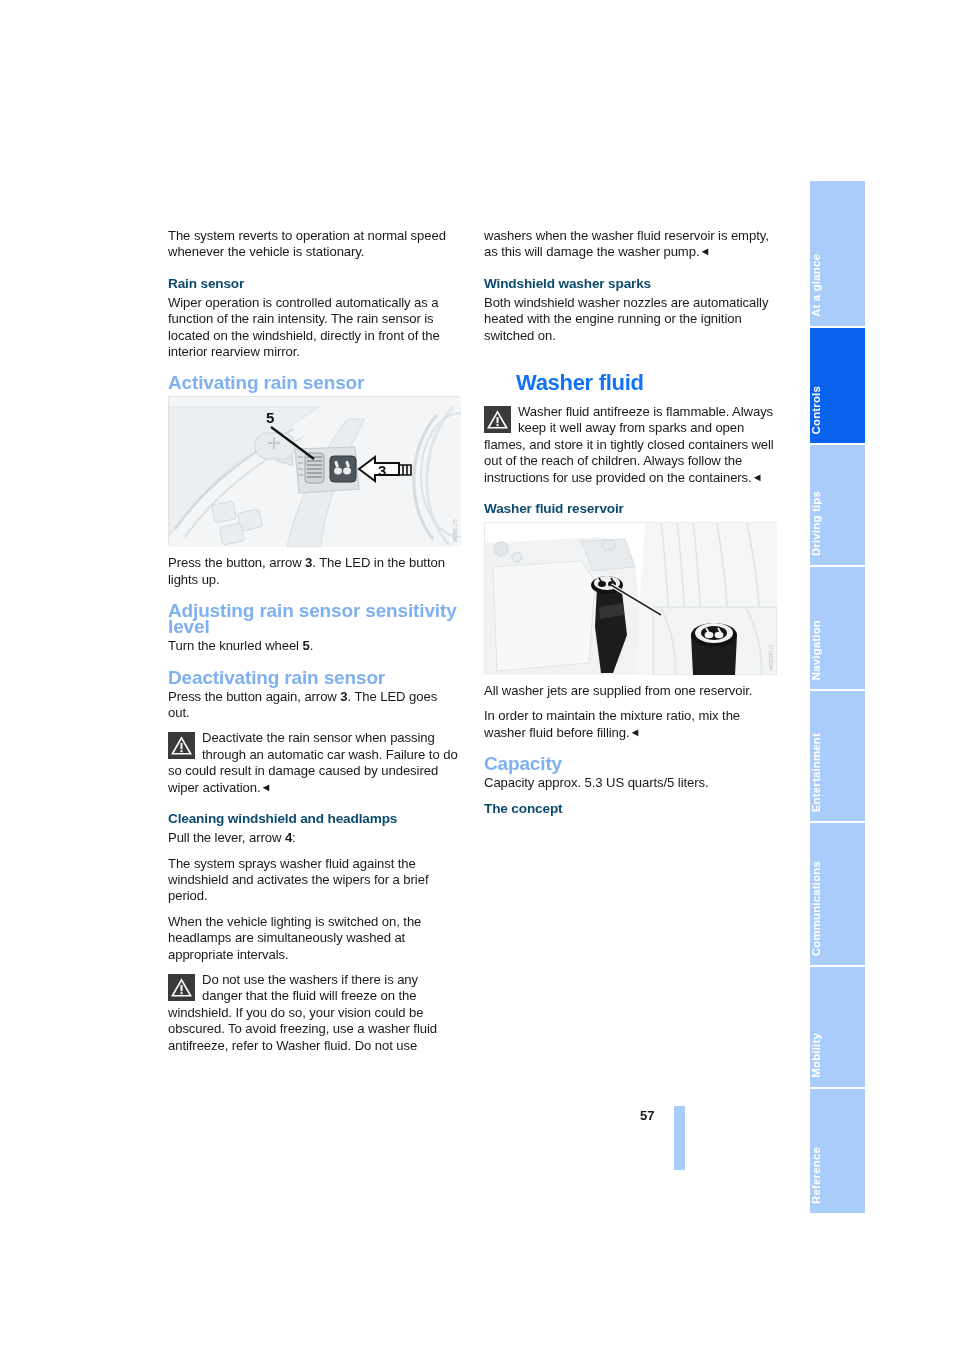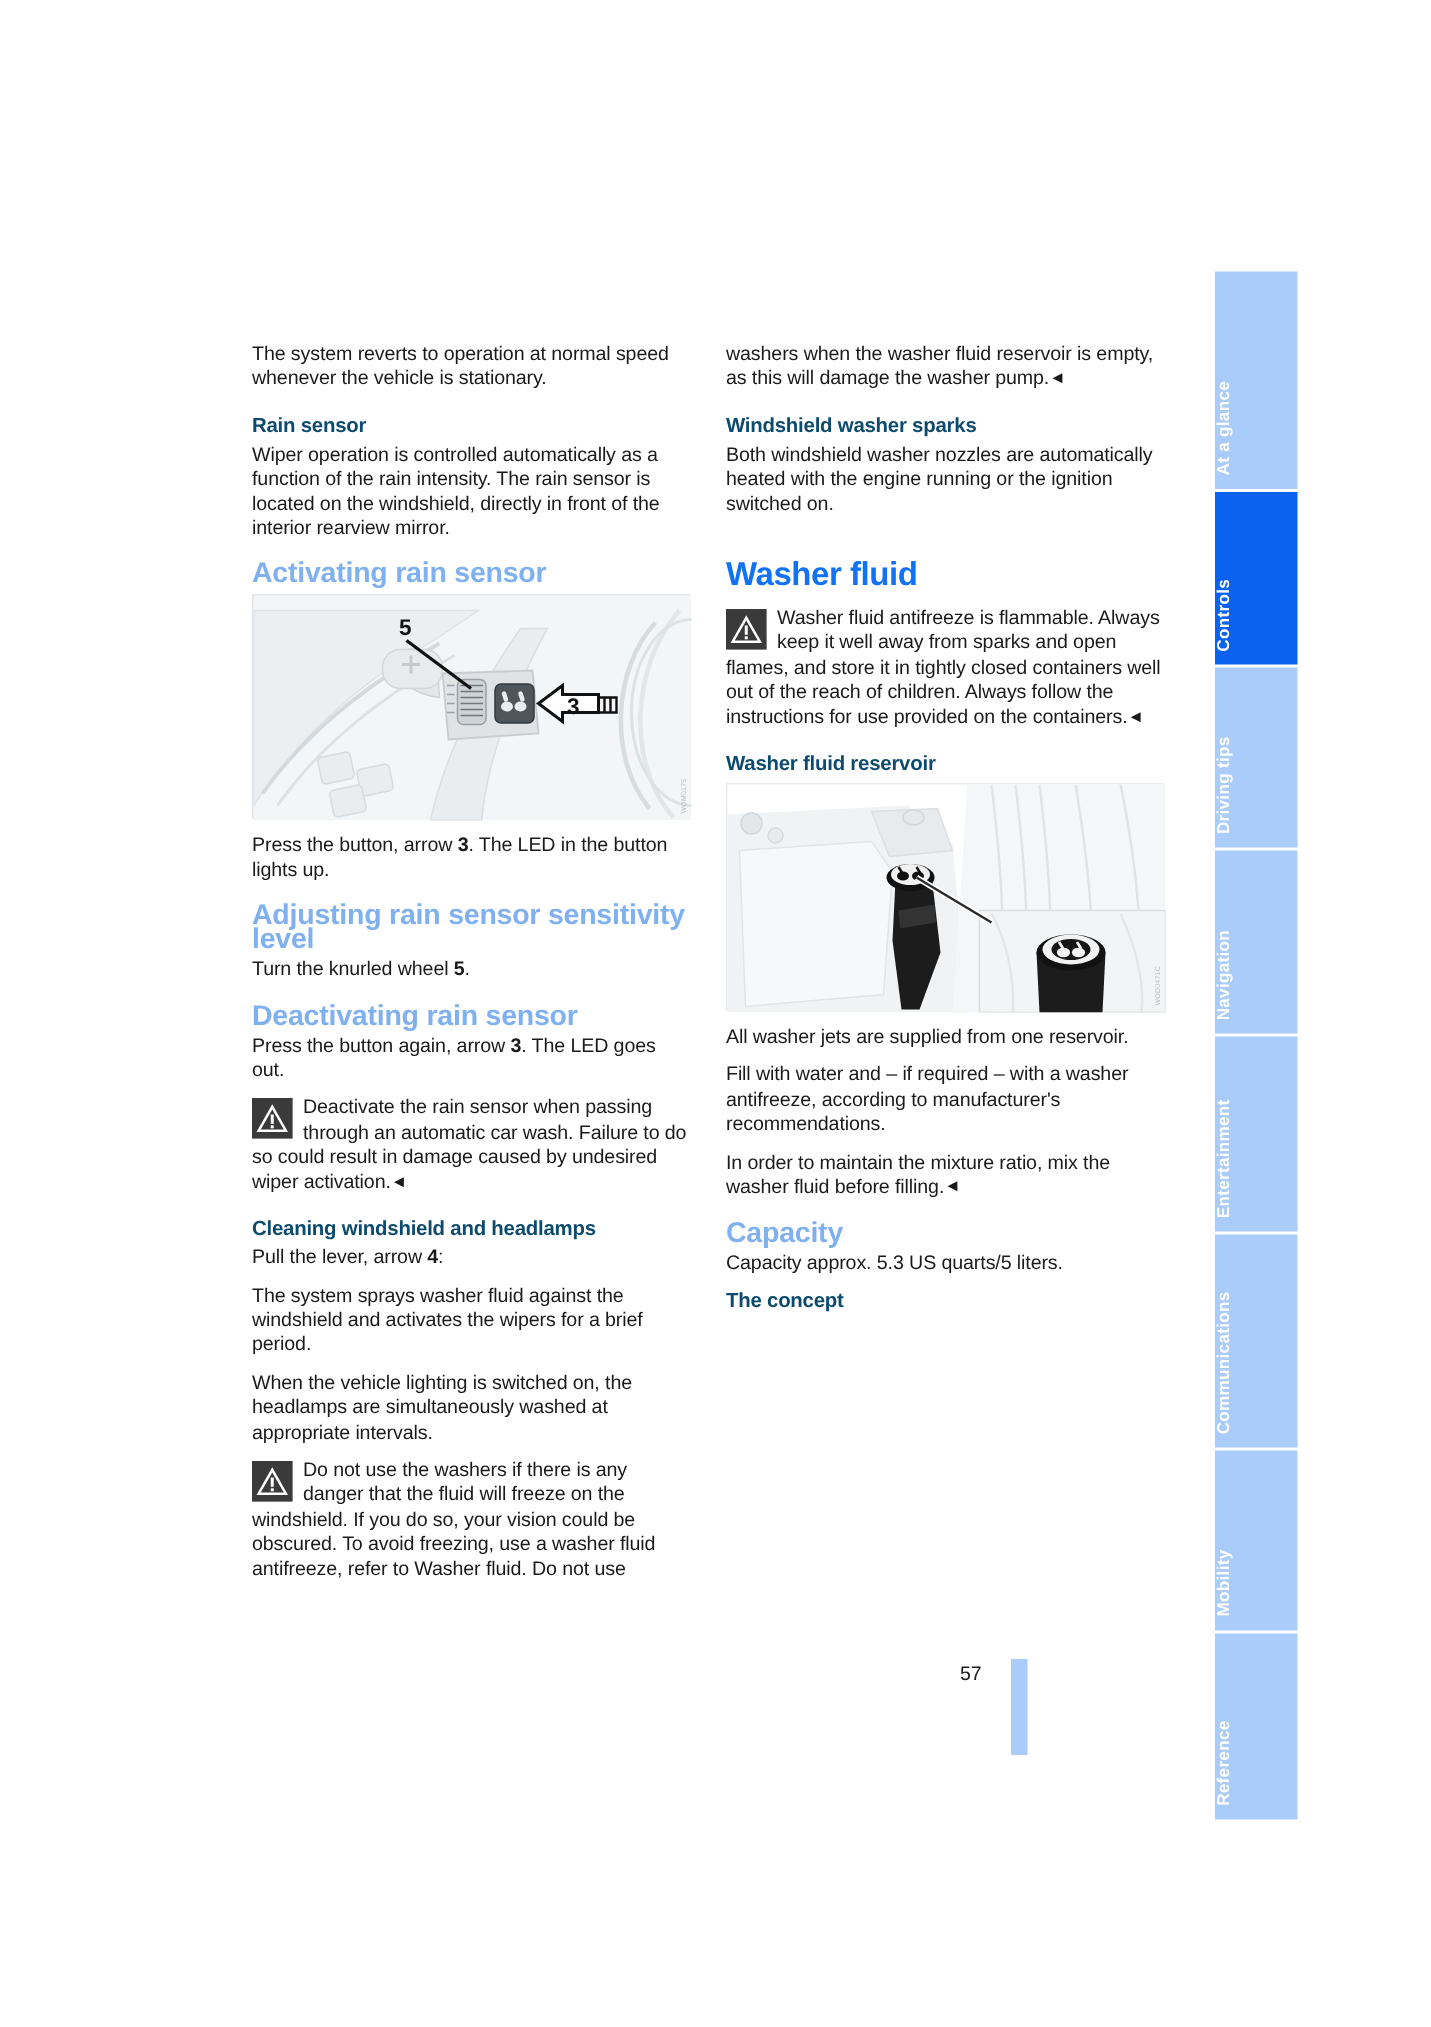--- a/index.html
+++ b/index.html
@@ -43,21 +43,21 @@
   }
 
   h1.sec {
     font-size: 22px;
     line-height: 25px;
     font-weight: bold;
     color: #1272f5;
     margin: 24px 0 9px 0;
     letter-spacing: -0.3px;
   }
-  h1.sec.first { margin-top: 26px; }
+  h1.sec.first { margin-top: 26px; margin-left: 32px; }
 
   h2.sub {
     font-size: 13.6px;
     line-height: 16px;
     font-weight: bold;
     color: #0c4a6e;
     margin: 15px 0 3px 0;
     letter-spacing: -0.15px;
   }
   h2.sub.first { margin-top: 0; }
@@ -150,21 +150,21 @@
     white-space: nowrap;
   }
   .tab.active .tab-label { color: #ffffff; }
 
   
   #pagenum {
     position: absolute;
     left: 640px;
     top: 1108px;
     font-size: 13px;
-    font-weight: normal;
+    font-weight: bold;
     color: #1a1a1a;
     letter-spacing: 0;
   }
   #page-marker {
     position: absolute;
     left: 674px;
     top: 1106px;
     width: 11px;
     height: 64px;
     background: #aaccfa;
@@ -367,21 +367,20 @@
             <ellipse cx="224" cy="112" rx="4.4" ry="3.2"></ellipse>
             <ellipse cx="234" cy="112" rx="4.4" ry="3.2"></ellipse>
             <path d="M221 105 l2.6 4.2 M233 105 l2.6 4.2" stroke="#f2f2f2" stroke-width="1.8" fill="none"></path>
           </g>
         </g>
       </svg>
       <span class="credit">WOD0471C</span>
     </figure>
 
     <p class="body">All washer jets are supplied from one reservoir.</p>
-    <p class="body">Fill with water and – if required – with a washer antifreeze, according to manufacturer's recommendations.</p>
     <p class="body"><span>In order to maintain the mixture ratio, mix the washer fluid before filling.</span><span class="backarrow">◄</span></p>
 
     <h3 class="subsub">Capacity</h3>
     <p class="body">Capacity approx. 5.3 US quarts/5 liters.</p>
 
     <h2 class="sub first">The concept</h2>
 
   </div>
 
   <div id="sidebar">

